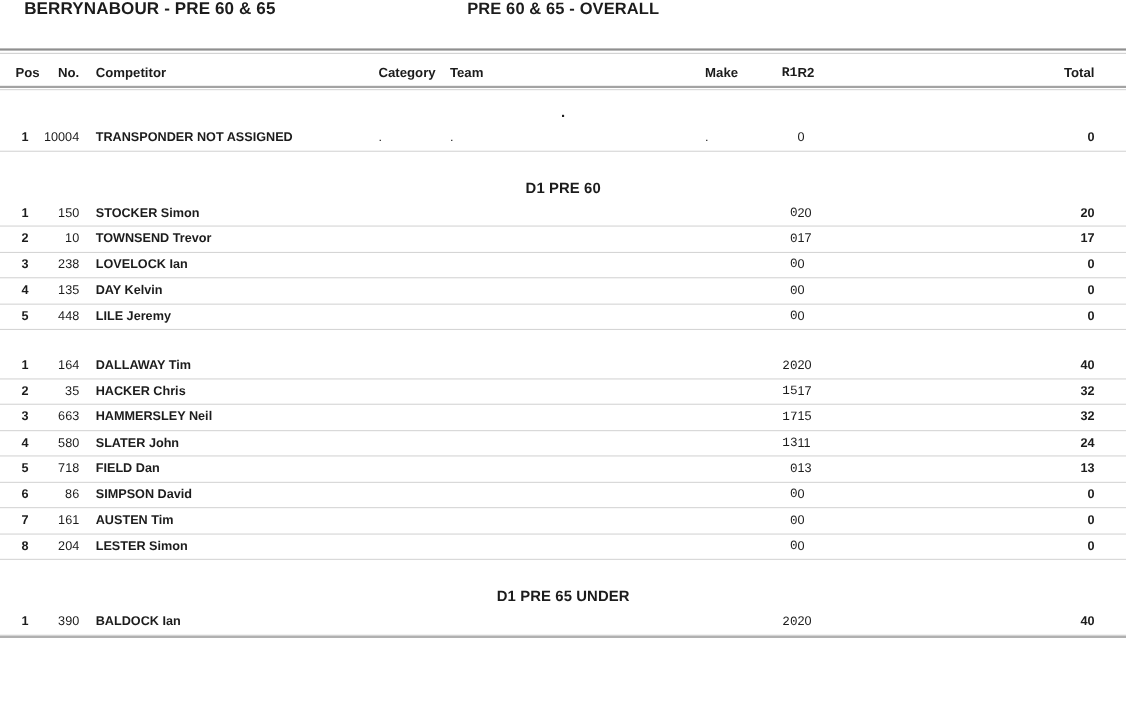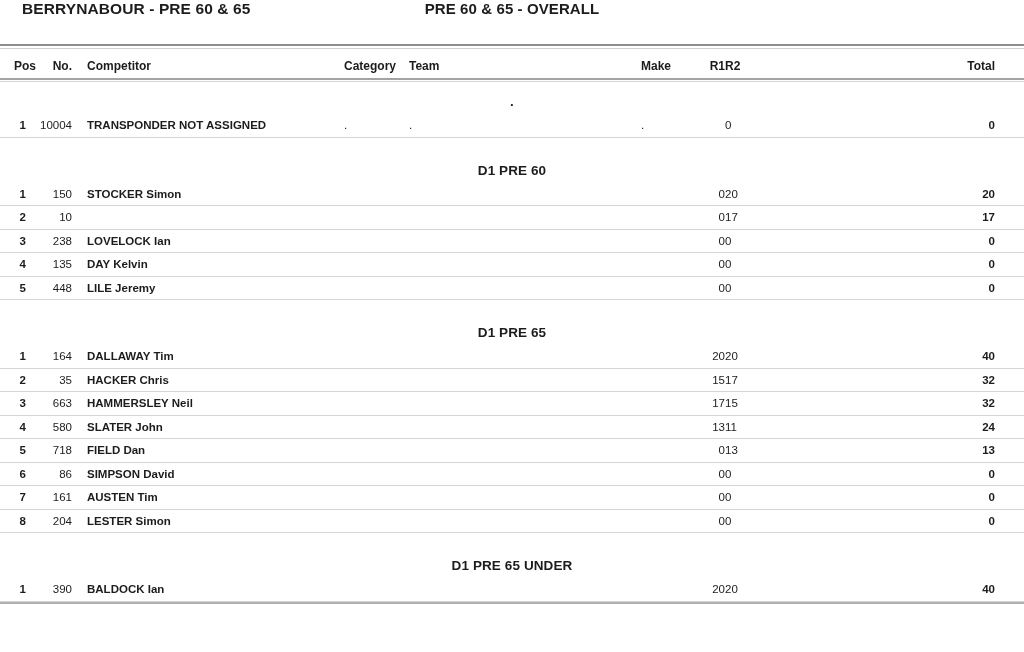--- a/index.html
+++ b/index.html
@@ -42,21 +42,21 @@
     grid-template-columns:14px 12px 46px 272px 65px 191px 85px 40px 40px 230px 29px;
     align-items:center;
     width:1024px;
   }
   .c-pos   { grid-column:2; text-align:right; }
   .c-no    { grid-column:3; text-align:right; }
   .c-comp  { grid-column:4; text-align:left; padding-left:15px; white-space:nowrap; }
   .c-cat   { grid-column:5; text-align:left; }
   .c-team  { grid-column:6; text-align:left; }
   .c-make  { grid-column:7; text-align:left;margin-left:41px; }
-  .c-r1    { grid-column:8; text-align:right; }
+  .c-r1    { grid-column:8; text-align:right;font-family:Liberation Mono, monospace; }
   .c-r2    { grid-column:9; text-align:left; }
   .c-total { grid-column:10; text-align:right; }
 
   
   .table-header {
     height:29px; font-size:12px; font-weight:bold;
     align-items:end;
   }
   .table-header > span { padding-bottom:5px; white-space:nowrap; }
   .table-header .c-pos { text-align:left; }
@@ -130,20 +130,21 @@
     <span class="c-team"></span>
     <span class="c-make"></span>
     <span class="c-r1">0</span>
     <span class="c-r2">20</span>
     <span class="c-total bold">20</span>
   </div>
 
   <div class="grid row">
     <span class="c-pos bold">2</span>
     <span class="c-no">10</span>
+    <span class="c-comp bold">TOWNSEND Trevor</span>
     <span class="c-cat"></span>
     <span class="c-team"></span>
     <span class="c-make"></span>
     <span class="c-r1">0</span>
     <span class="c-r2">17</span>
     <span class="c-total bold">17</span>
   </div>
 
   <div class="grid row">
     <span class="c-pos bold">3</span>
@@ -177,21 +178,20 @@
     <span class="c-team"></span>
     <span class="c-make"></span>
     <span class="c-r1">0</span>
     <span class="c-r2">0</span>
     <span class="c-total bold">0</span>
   </div>
 </div>
   </section>
 
   <section class="section">
-    <h2 class="section-title">D1 PRE 65</h2>
     <div>
   <div class="grid row">
     <span class="c-pos bold">1</span>
     <span class="c-no">164</span>
     <span class="c-comp bold">DALLAWAY Tim</span>
     <span class="c-cat"></span>
     <span class="c-team"></span>
     <span class="c-make"></span>
     <span class="c-r1">20</span>
     <span class="c-r2">20</span>

